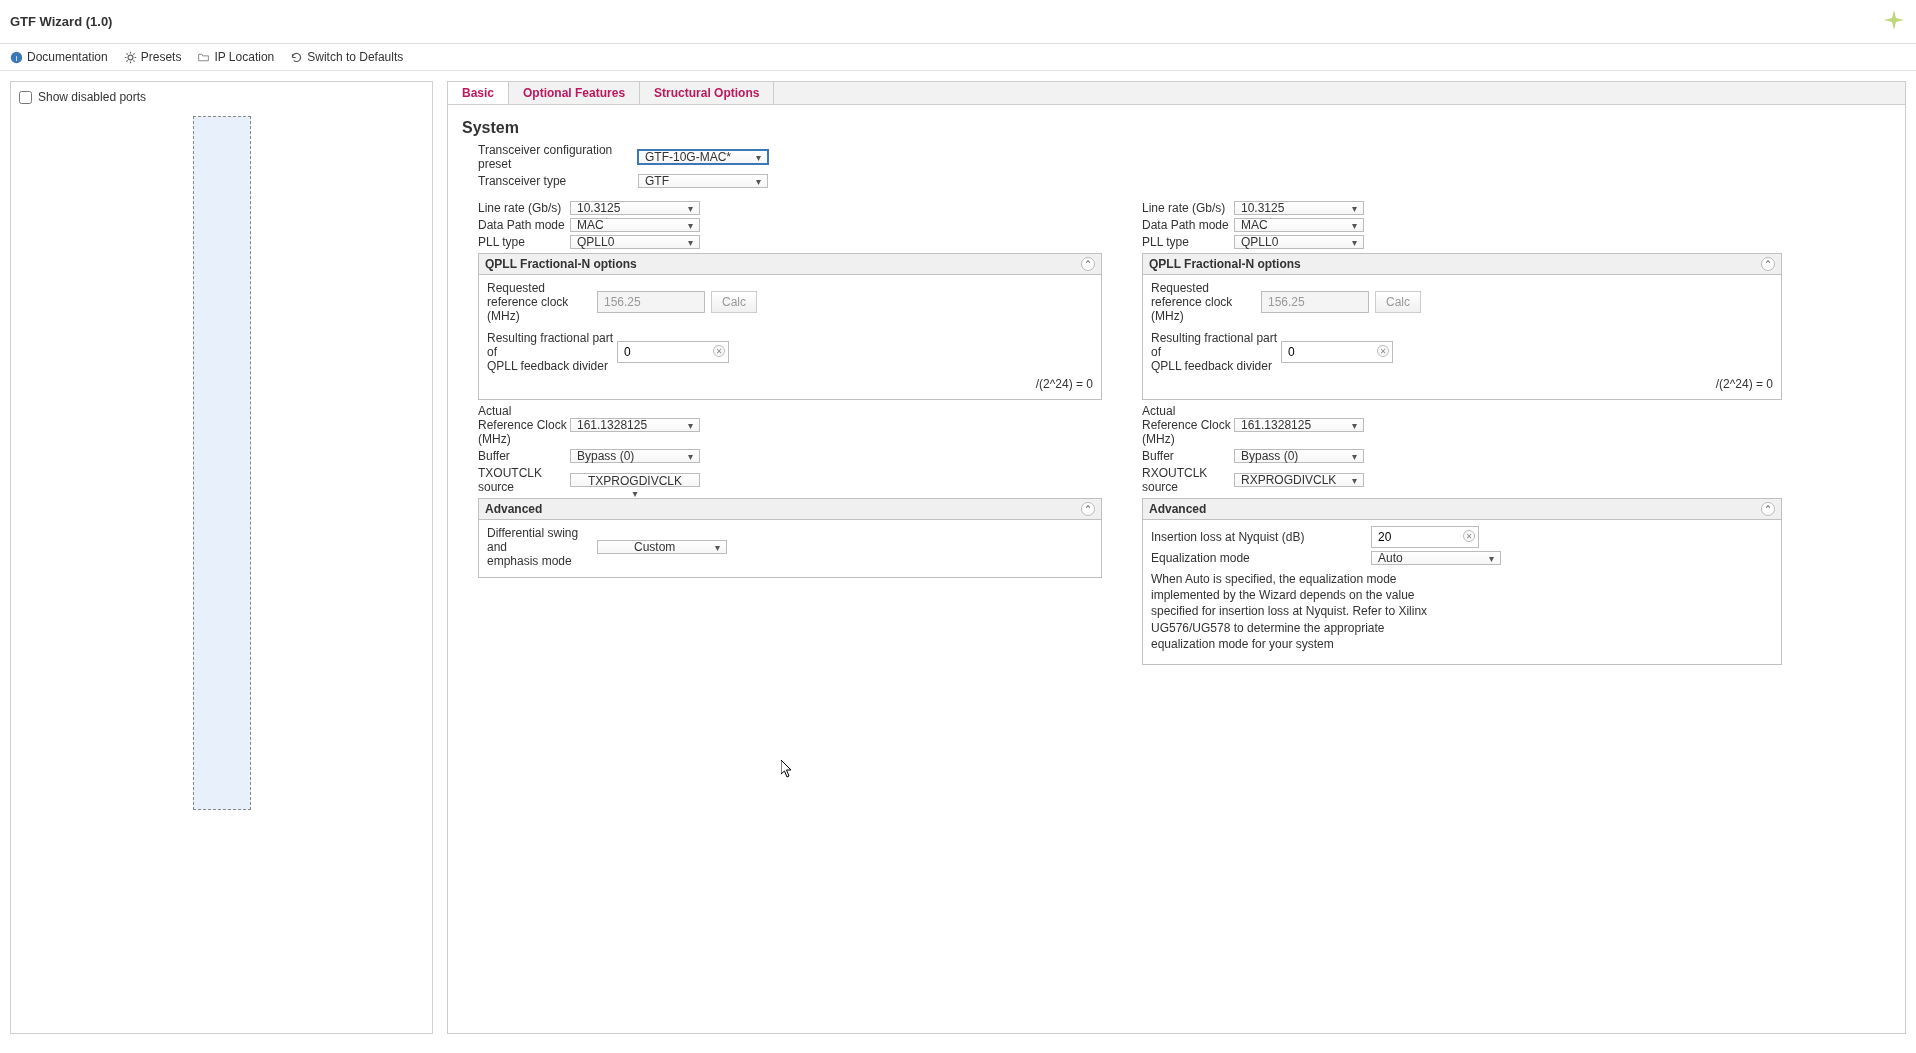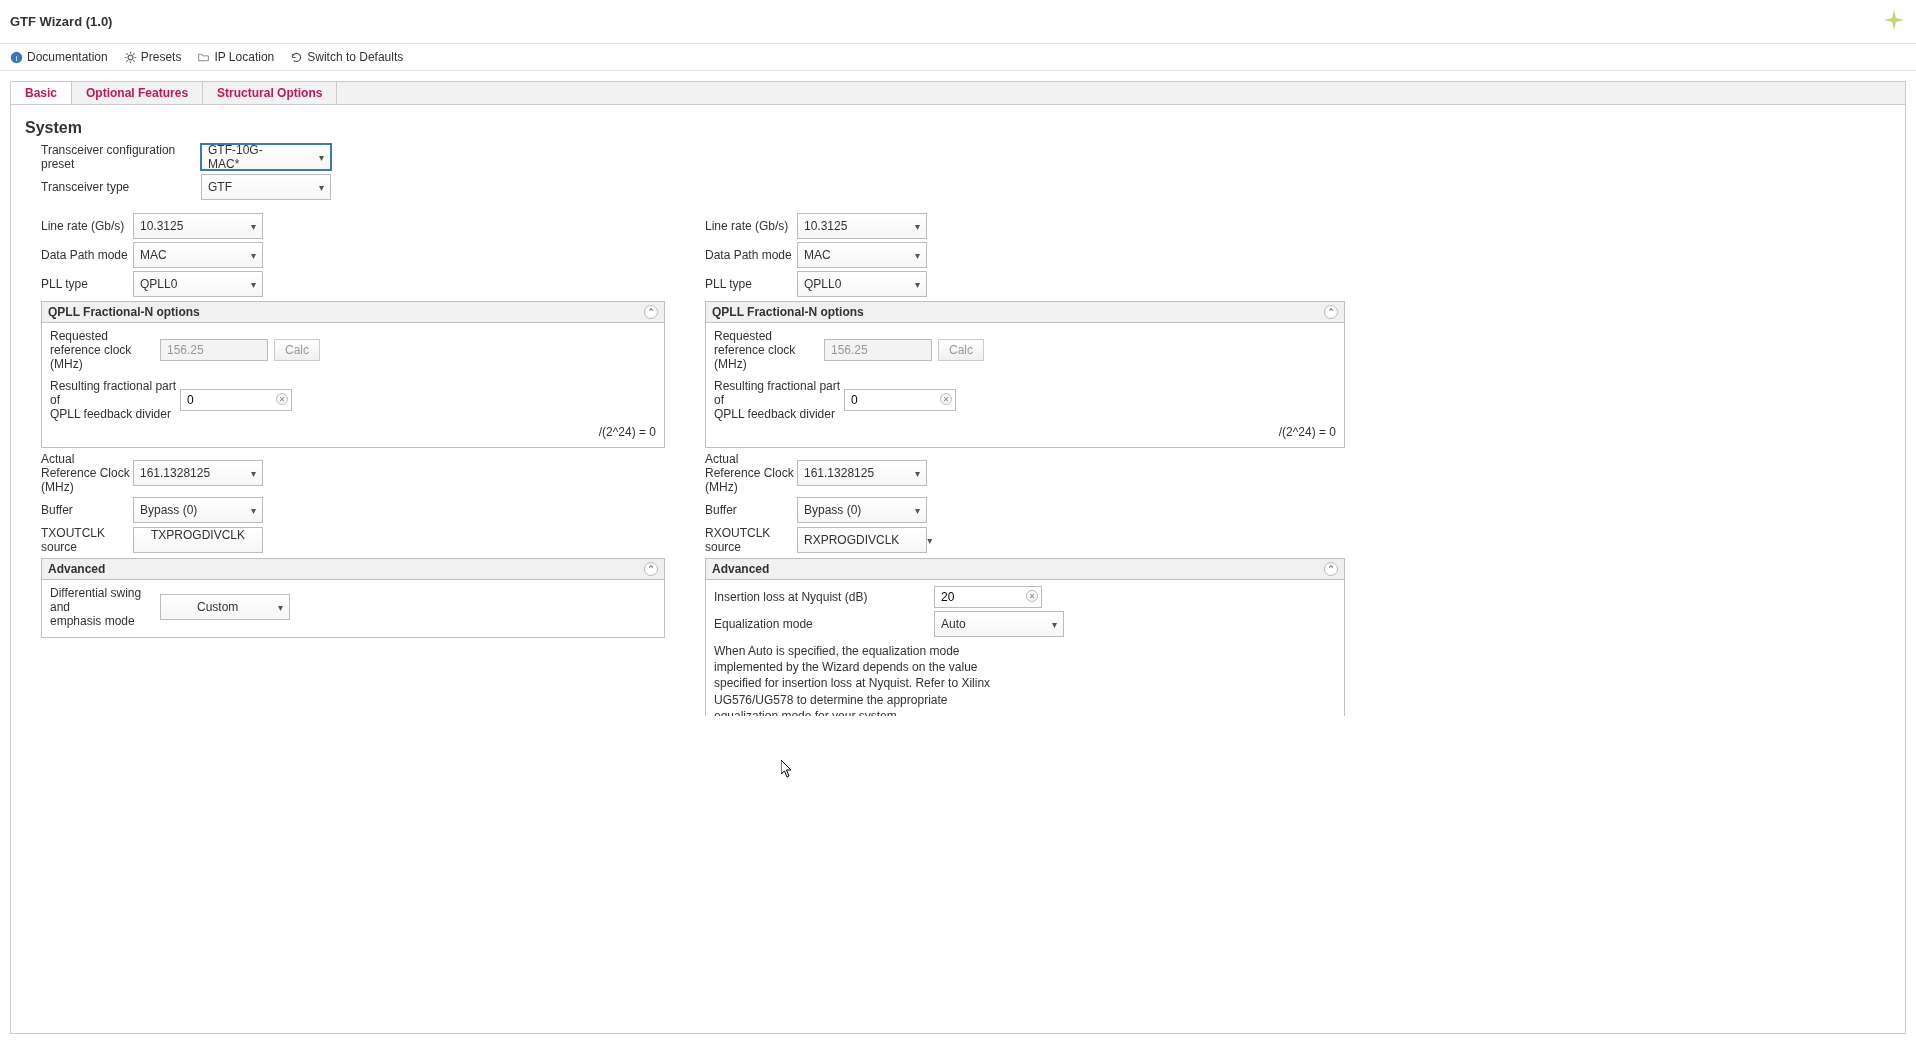--- a/index.html
+++ b/index.html
@@ -32,21 +32,21 @@
 
 .tab-content-wrap { border: 1px solid #ccc; flex: 1; display: flex; overflow: hidden; }
 .tab-content { flex: 1; overflow-y: scroll; padding: 10px 14px 10px 14px; height: 611px; }
 
 .section-head { font-weight: bold; font-size: 16px; margin: 4px 0 6px 0; }
 .field-row { display: flex; align-items: center; margin: 3px 0; }
 .field-row .label { width: 160px; }
 .field-row .label-wide { width: 220px; }
 .field-row .label-narrow { width: 110px; }
 
-.select { display: inline-flex; align-items: center; justify-content: space-between; border: 1px solid #bcbcbc; background: linear-gradient(#fff,#f6f6f6); height: 26px; padding: 0 6px; font-size: 12px; min-width: 130px; cursor: pointer; gap: 28px; }
+.select { display: inline-flex; align-items: center; justify-content: space-between; border: 1px solid #bcbcbc; background: linear-gradient(#fff,#f6f6f6); height: 14px; padding: 0 6px; font-size: 12px; min-width: 130px; cursor: pointer; }
 .select .chev { font-size: 10px; color: #555; }
 .select.highlight { border-color: #3b78b8; box-shadow: 0 0 0 1px #3b78b8; }
 
 input.numbox { border: 1px solid #bcbcbc; height: 22px; padding: 0 6px; font-size: 12px; width: 108px; }
 input.numbox:disabled { background: #f4f4f4; color: #999; }
 .numbox-wrap { position: relative; display: inline-block; }
 .numbox-wrap .clearbtn { position: absolute; right: 4px; top: 4px; width: 12px; height: 12px; border-radius: 50%; border: 1px solid #bbb; color: #888; font-size: 8px; display: flex; align-items: center; justify-content: center; background: #fafafa; cursor: pointer; }
 
 button.calc { height: 22px; padding: 0 10px; border: 1px solid #ccc; background: linear-gradient(#fff,#f0f0f0); color: #999; font-size: 12px; margin-left: 6px; cursor: pointer; }
 
@@ -98,20 +98,29 @@
   </span>
   <span class="toolbar-item">
     <svg viewBox="0 0 16 16">
         <path d="M3 8a5 5 0 1 1 1.5 3.5M3 8V4M3 8h4" fill="none" stroke="#555" stroke-width="1.4"></path>
       </svg>
     <span>Switch to Defaults</span>
   </span>
 </div>
 
 <div class="main">
+  <div class="left-panel">
+    <div class="checkbox-row">
+      <input type="checkbox" style="">
+      <span>Show disabled ports</span>
+    </div>
+    <div class="preview-area">
+      <div class="dashed-rect"></div>
+    </div>
+  </div>
 
   <div class="right-panel">
 
     <div class="tabs">
       <div class="tab active">Basic</div>
       <div class="tab">Optional Features</div>
       <div class="tab">Structural Options</div>
     </div>
 
     <div class="tab-content-wrap">

